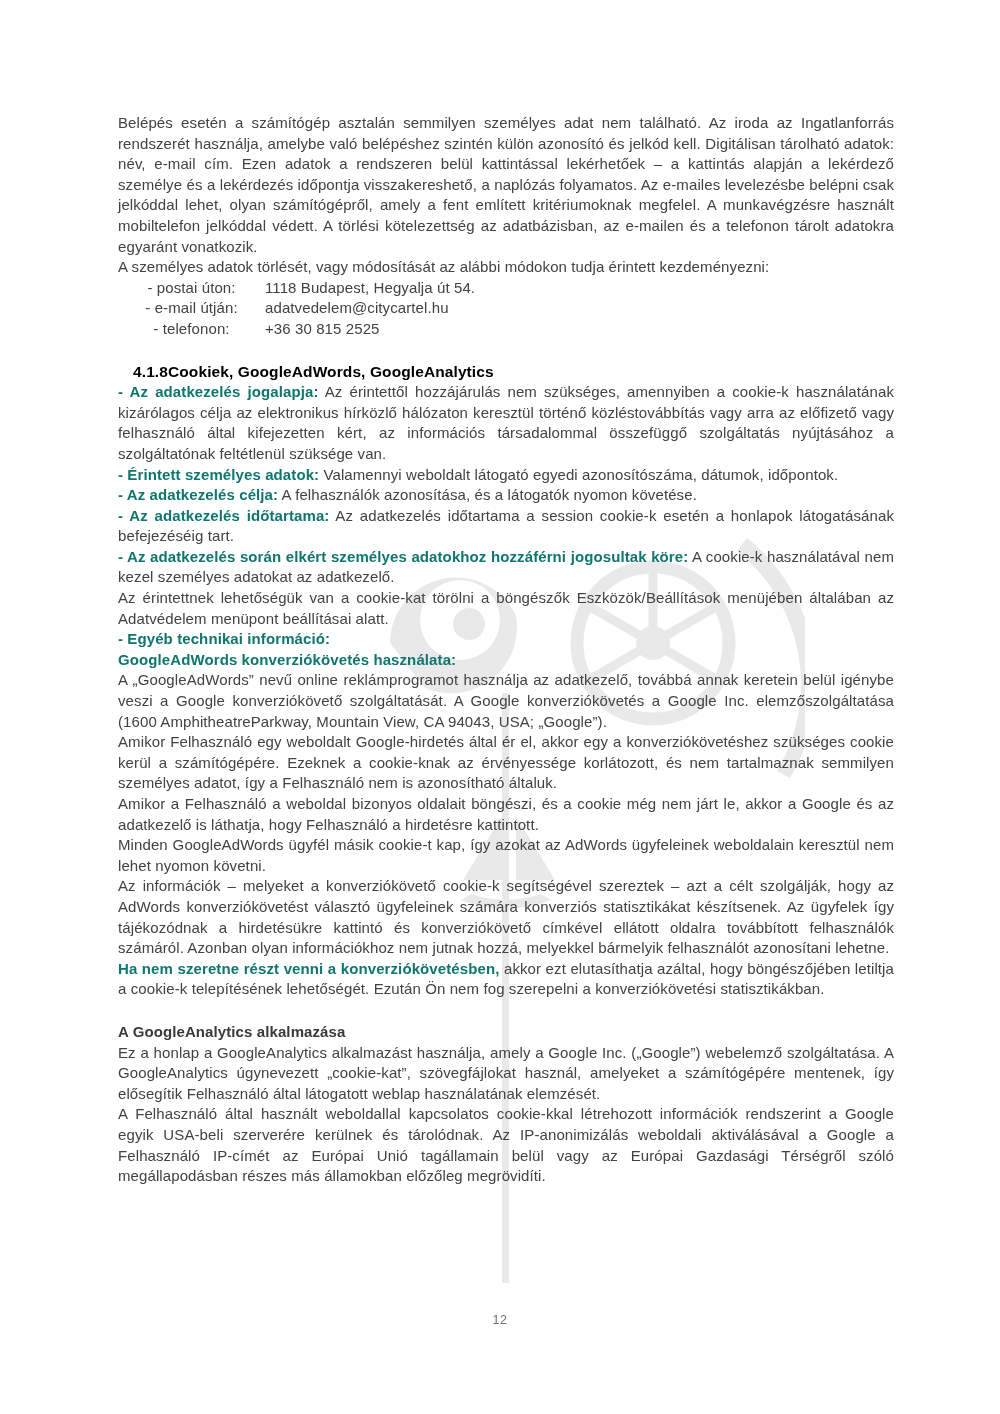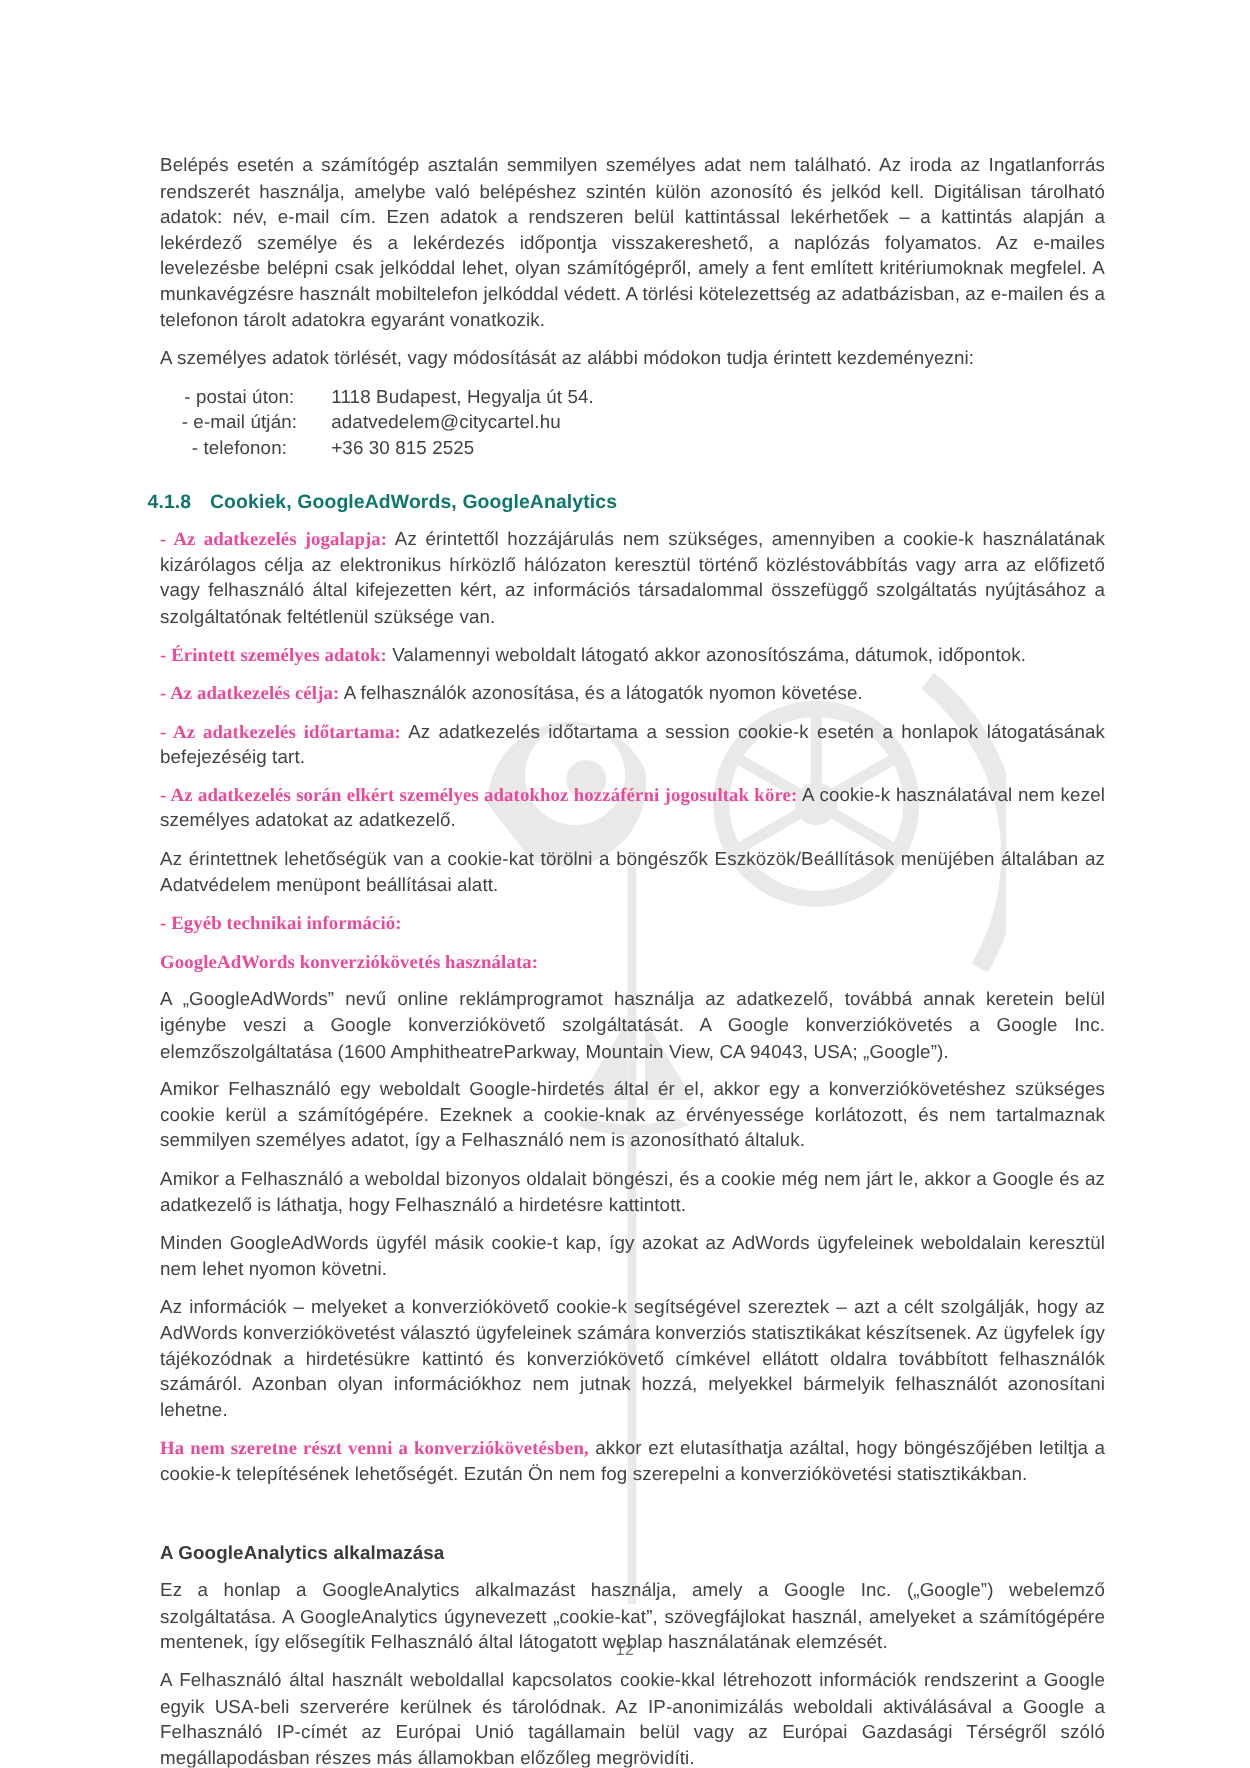--- a/index.html
+++ b/index.html
@@ -15,26 +15,26 @@
   .watermark{
     position:absolute;left:365px;top:528px;width:440px;height:790px;
     pointer-events:none;
   }
   main{
     position:absolute;left:118px;top:113px;width:776px;
     font-size:15px;line-height:20.6px;
     text-align:justify;
     letter-spacing:0.1px;
   }
-  main p{margin:10px;}
-  .b{font-weight:700;color:#ec4899;font-family:Liberation Serif, serif;}
+  main p{margin:0;}
+  .b{font-weight:700;color:#0f766e;}
   .gap{height:22px;}
   .kv{display:flex;text-align:center;}
   .kv .kv-label{flex:0 0 147px;}
-  .hnum{display:flex;font-weight:700;color:#0f766e;font-size:15.5px;text-align:left;margin:0;}
+  .hnum{display:flex;font-weight:700;color:#000000;font-size:15.5px;text-align:right;margin:0;}
   .hnum .num{flex:0 0 50px;}
   .hplain{font-weight:700;color:#3a3a3a;text-align:left;}
   .pagenum{
     position:absolute;left:0;right:0;top:1313px;
     text-align:center;font-size:12.5px;color:#6f6f6f;letter-spacing:0.5px;
   }
 </style>
 </head>
 <body>
 
@@ -84,21 +84,21 @@
       <div class="kv">
         <span class="kv-label">- telefonon:</span>
         <span class="kv-value">+36 30 815 2525</span>
       </div>
       <div class="gap"></div>
       <div class="hnum">
         <span class="num">4.1.8</span>
         <span class="htxt">Cookiek, GoogleAdWords, GoogleAnalytics</span>
       </div>
       <p><span class="b">- Az adatkezelés jogalapja:</span><span> Az érintettől hozzájárulás nem szükséges, amennyiben a cookie-k használatának kizárólagos célja az elektronikus hírközlő hálózaton keresztül történő közléstovábbítás vagy arra az előfizető vagy felhasználó által kifejezetten kért, az információs társadalommal összefüggő szolgáltatás nyújtásához a szolgáltatónak feltétlenül szüksége van.</span></p>
-      <p><span class="b">- Érintett személyes adatok:</span><span> Valamennyi weboldalt látogató akkor azonosítószáma, dátumok, időpontok.</span></p>
+      <p><span class="b">- Érintett személyes adatok:</span><span> Valamennyi weboldalt látogató egyedi azonosítószáma, dátumok, időpontok.</span></p>
       <p><span class="b">- Az adatkezelés célja:</span><span> A felhasználók azonosítása, és a látogatók nyomon követése.</span></p>
       <p><span class="b">- Az adatkezelés időtartama:</span><span> Az adatkezelés időtartama a session cookie-k esetén a honlapok látogatásának befejezéséig tart.</span></p>
       <p><span class="b">- Az adatkezelés során elkért személyes adatokhoz hozzáférni jogosultak köre:</span><span> A cookie-k használatával nem kezel személyes adatokat az adatkezelő.</span></p>
       <p><span>Az érintettnek lehetőségük van a cookie-kat törölni a böngészők Eszközök/Beállítások menüjében általában az Adatvédelem menüpont beállításai alatt.</span></p>
       <p><span class="b">- Egyéb technikai információ:</span></p>
       <p><span class="b">GoogleAdWords konverziókövetés használata:</span></p>
       <p><span>A „GoogleAdWords” nevű online reklámprogramot használja az adatkezelő, továbbá annak keretein belül igénybe veszi a Google konverziókövető szolgáltatását. A Google konverziókövetés a Google Inc. elemzőszolgáltatása (1600 AmphitheatreParkway, Mountain View, CA 94043, USA; „Google”).</span></p>
       <p><span>Amikor Felhasználó egy weboldalt Google-hirdetés által ér el, akkor egy a konverziókövetéshez szükséges cookie kerül a számítógépére. Ezeknek a cookie-knak az érvényessége korlátozott, és nem tartalmaznak semmilyen személyes adatot, így a Felhasználó nem is azonosítható általuk.</span></p>
       <p><span>Amikor a Felhasználó a weboldal bizonyos oldalait böngészi, és a cookie még nem járt le, akkor a Google és az adatkezelő is láthatja, hogy Felhasználó a hirdetésre kattintott.</span></p>
       <p><span>Minden GoogleAdWords ügyfél másik cookie-t kap, így azokat az AdWords ügyfeleinek weboldalain keresztül nem lehet nyomon követni.</span></p>

